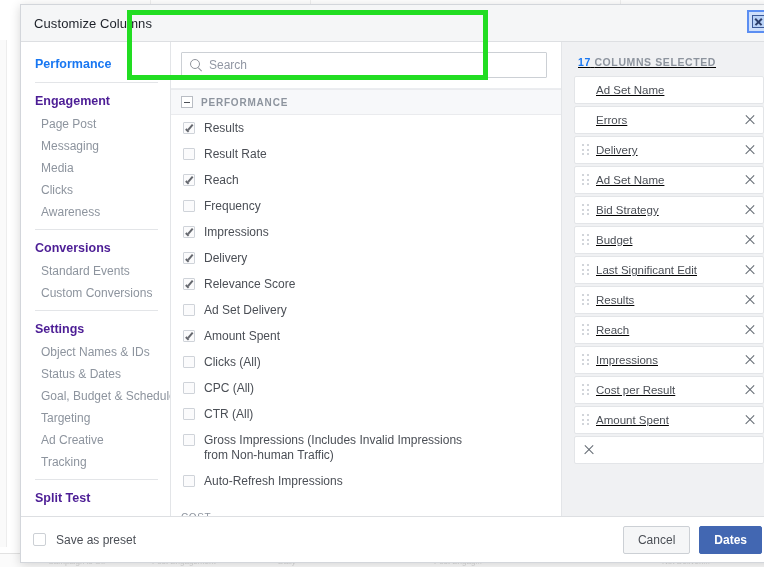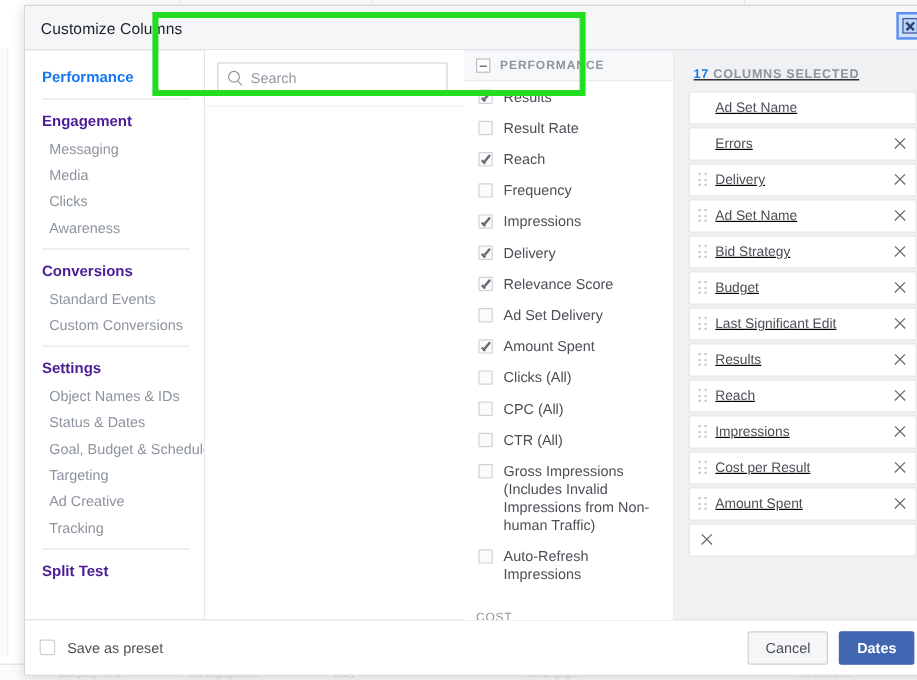--- a/index.html
+++ b/index.html
@@ -100,21 +100,21 @@
     padding: 4px 10px 4px 20px;
     cursor: pointer; white-space: nowrap;
   }
   .nav-divider {
     height: 1px; background: #e3e5e8; margin: 6px 12px 6px 14px;
   }
 
   
   #middle {
     flex: 1; min-width: 0;
-    display: flex; flex-direction: row;
+    display: flex; flex-direction: column;
     border-right: 1px solid #e3e5e8;
     background: #ffffff;
     position: relative;
   }
   #search-wrap {
     height: 47px; min-height: 47px;
     display: flex; align-items: center;
     padding: 0 14px 0 10px;
     background: #ffffff;
     border-bottom: 1px solid #ebedf0;
@@ -359,20 +359,21 @@
 
     <div id="nav">
 
       <div class="nav-group">
         <div class="nav-head active">Performance</div>
       </div>
       <div class="nav-divider"></div>
 
       <div class="nav-group">
         <div class="nav-head">Engagement</div>
+        <div class="nav-sub">Page Post</div>
         <div class="nav-sub">Messaging</div>
         <div class="nav-sub">Media</div>
         <div class="nav-sub">Clicks</div>
         <div class="nav-sub">Awareness</div>
       </div>
       <div class="nav-divider"></div>
 
       <div class="nav-group">
         <div class="nav-head">Conversions</div>
         <div class="nav-sub">Standard Events</div>

